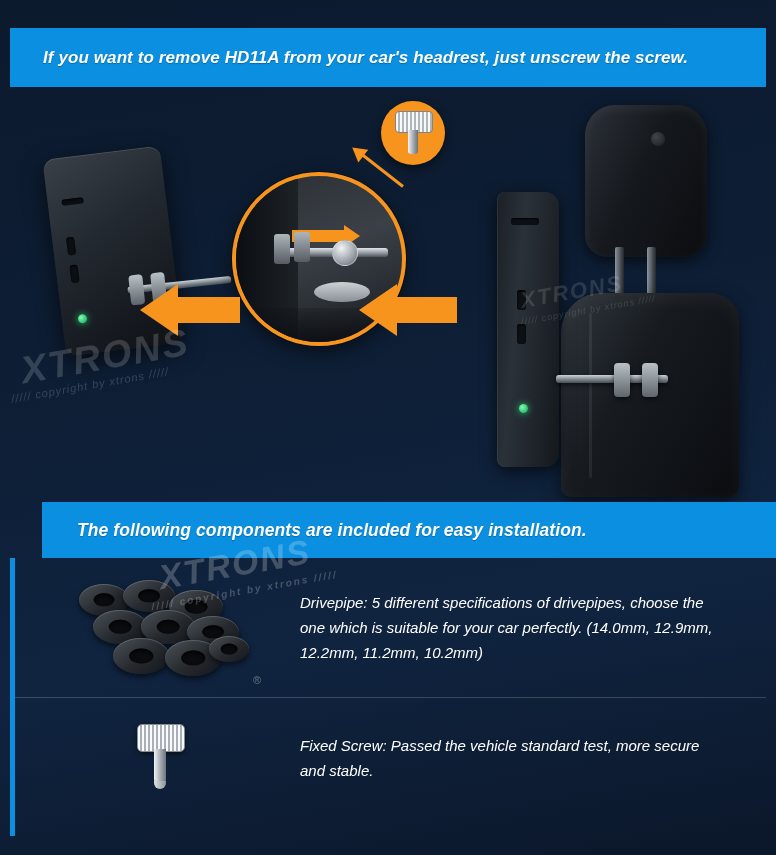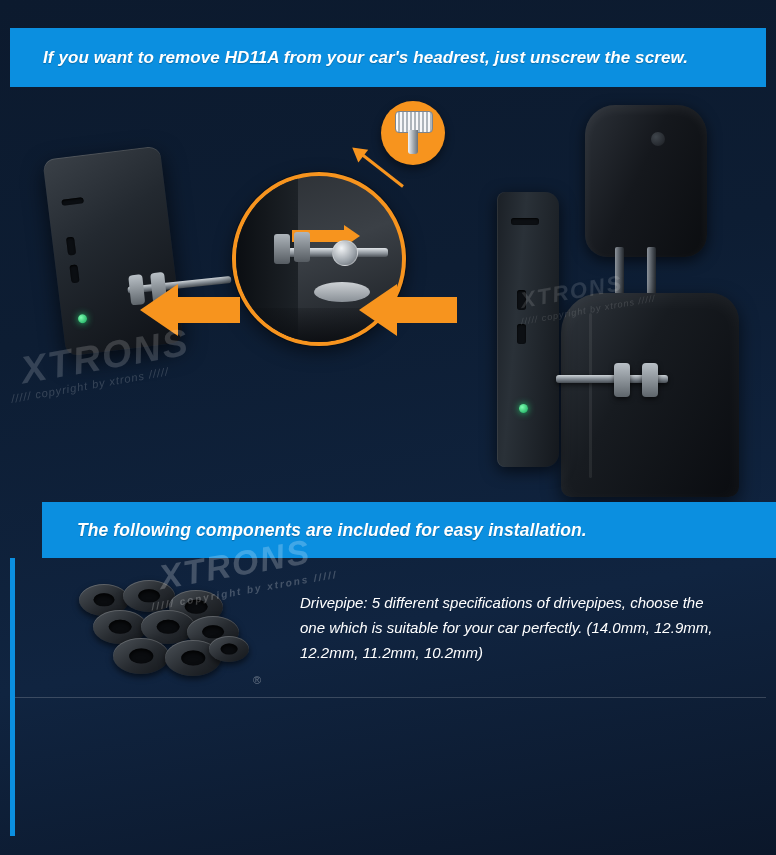--- a/index.html
+++ b/index.html
@@ -558,18 +558,28 @@
           <div class="ring r6"></div>
           <div class="ring r7"></div>
           <div class="ring r8"></div>
           <div class="ring r9"></div>
           <div class="reg">®</div>
         </div>
       </div>
       <div class="cell-text">Drivepipe:  5 different specifications of drivepipes, choose the one which is suitable for your car perfectly. (14.0mm, 12.9mm, 12.2mm, 11.2mm, 10.2mm)</div>
     </div>
 
+    <div class="row row-2">
+      <div class="cell-img">
+        <div class="screw-big">
+          <div class="head"></div>
+          <div class="shaft"></div>
+          <div class="tip"></div>
+        </div>
+      </div>
+      <div class="cell-text">Fixed Screw: Passed the vehicle standard test, more secure and stable.</div>
+    </div>
   </div>
 
   <div class="wm wm-3">XTRONS</div>
   <div class="wm wm-3s">///// copyright by xtrons /////</div>
 
 </div>
 
 </body></html>

